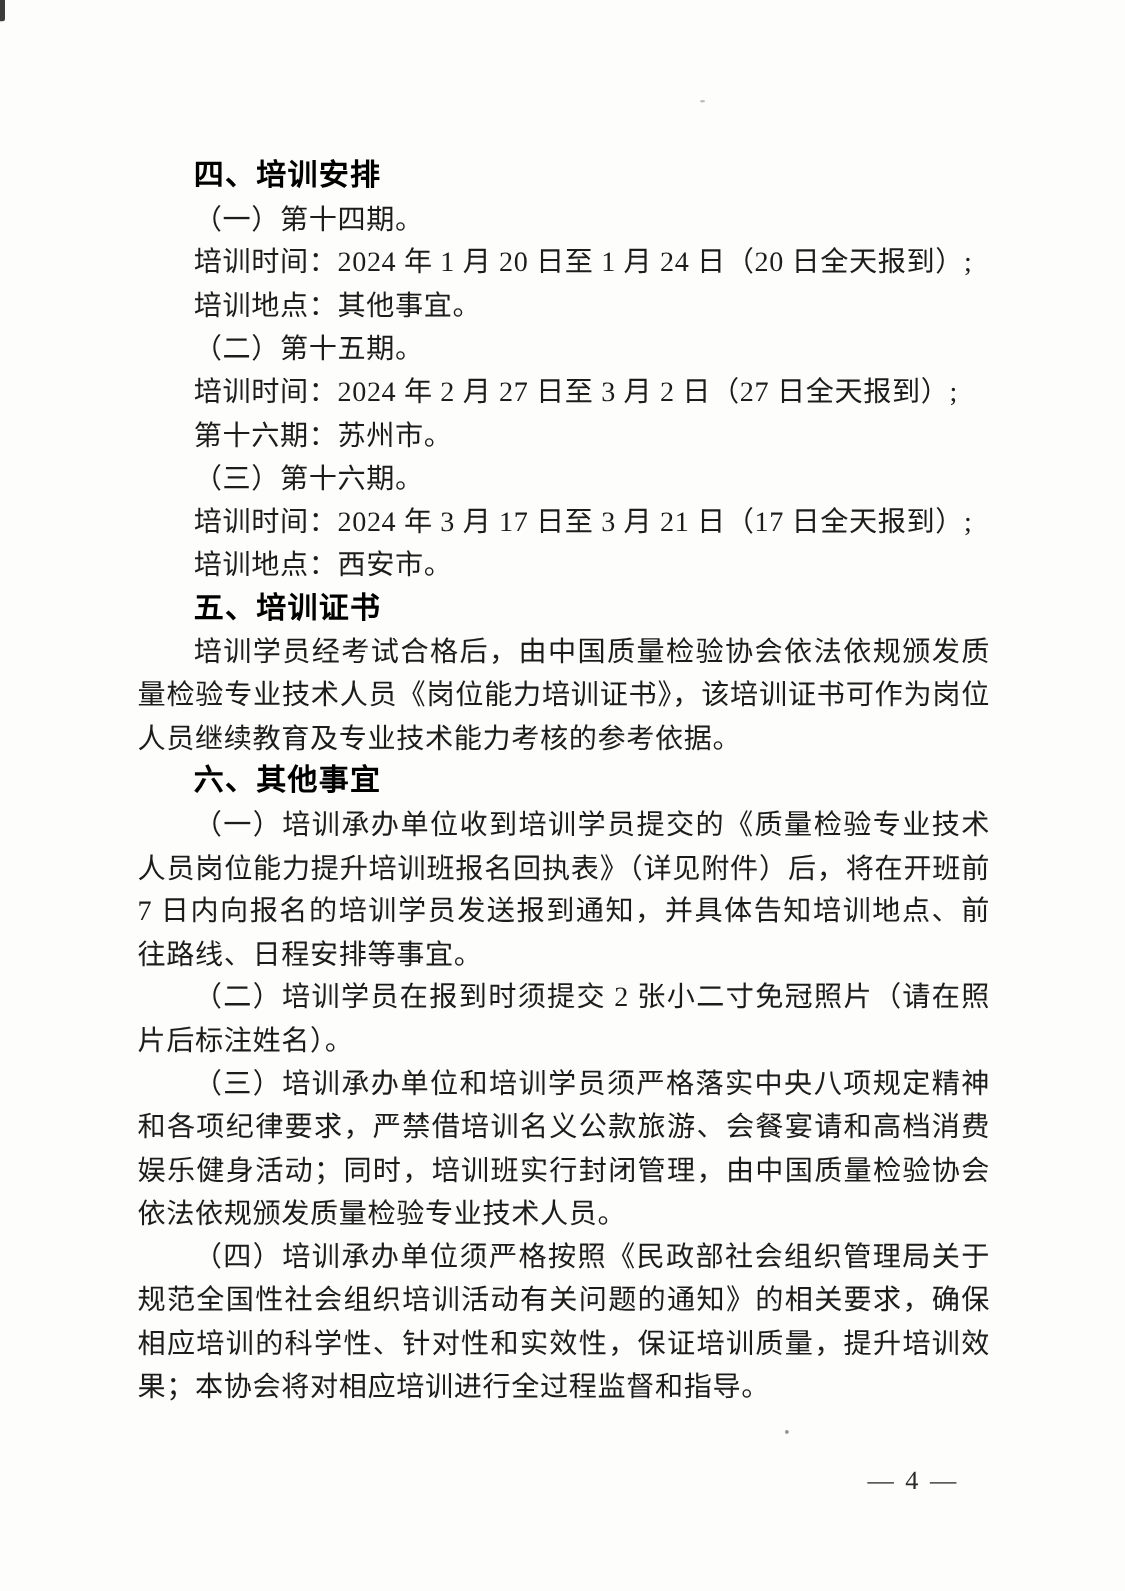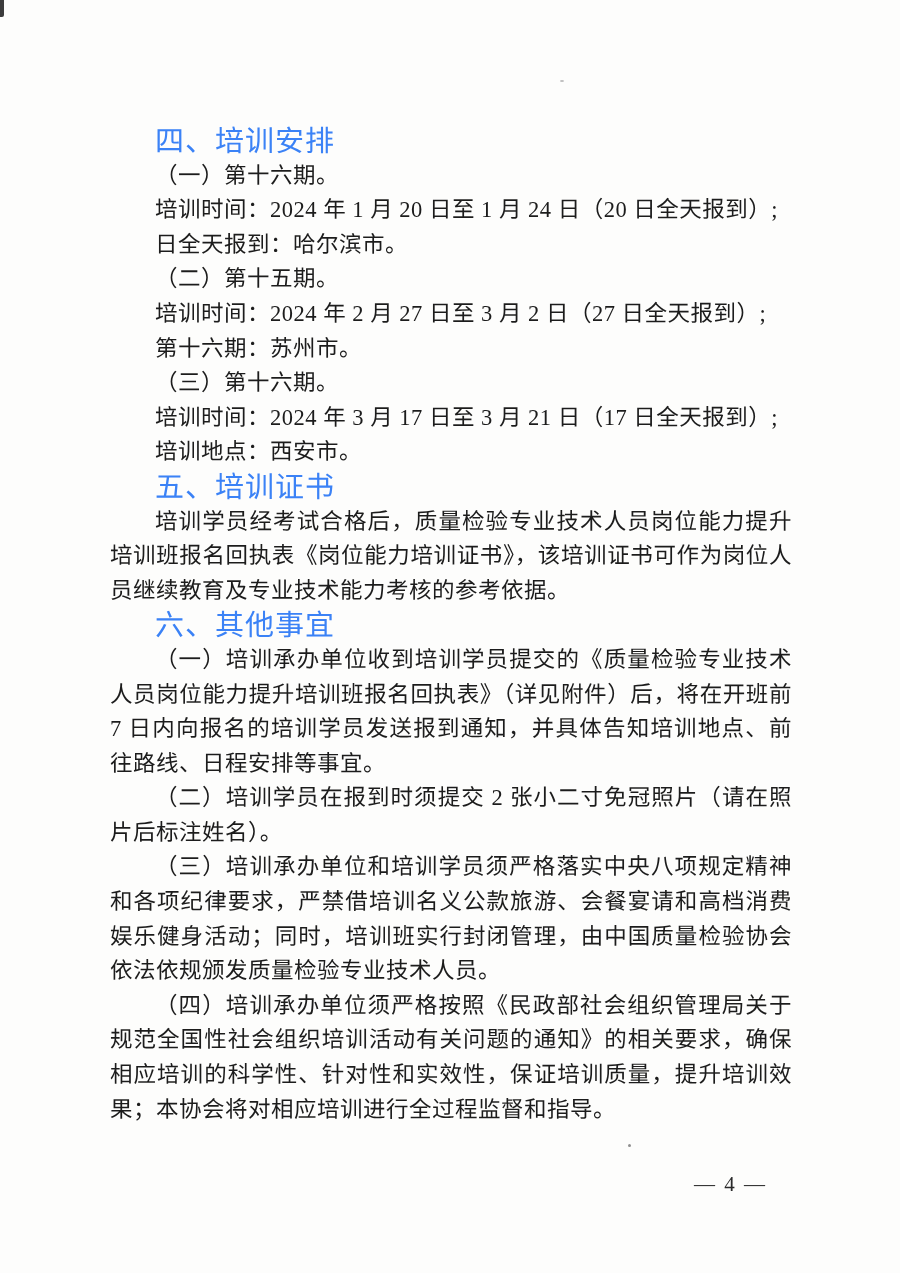--- a/index.html
+++ b/index.html
@@ -19,26 +19,26 @@
   .content {
     position: absolute;
     left: 110px;
     top: 124px;
     width: 682px;
   }
   .content section { margin: 0; padding: 0; }
   .sec-heading {
     margin: 0;
     font-family: "Liberation Sans", "DejaVu Sans", sans-serif;
-    font-weight: 400;
-    font-size: 29px;
+    font-weight: 700;
+    font-size: 24px;
     line-height: 34.6px;
     letter-spacing: 1px;
     text-indent: 45px;
-    color: #3b82f6;
+    color: #000000;
     white-space: nowrap;
   }
   .line {
     margin: 0;
     font-size: 22.5px;
     line-height: 34.6px;
     text-indent: 45px;
     letter-spacing: 0.5px;
     white-space: nowrap;
   }
@@ -91,36 +91,36 @@
 
   <div class="artifact-edge"></div>
   <div class="speck-1"></div>
   <div class="speck-2"></div>
 
   <div class="content">
 
     <section>
       <h2 class="sec-heading">四、培训安排</h2>
 
-      <p class="line">（一）第十六期。</p>
+      <p class="line">（一）第十四期。</p>
       <p class="line">培训时间：2024 年 1 月 20 日至 1 月 24 日（20 日全天报到）;</p>
-      <p class="line">日全天报到：哈尔滨市。</p>
+      <p class="line">培训地点：其他事宜。</p>
 
       <p class="line">（二）第十五期。</p>
       <p class="line">培训时间：2024 年 2 月 27 日至 3 月 2 日（27 日全天报到）;</p>
       <p class="line">第十六期：苏州市。</p>
 
       <p class="line">（三）第十六期。</p>
       <p class="line">培训时间：2024 年 3 月 17 日至 3 月 21 日（17 日全天报到）;</p>
       <p class="line">培训地点：西安市。</p>
     </section>
 
     <section>
       <h2 class="sec-heading">五、培训证书</h2>
-      <p class="para">培训学员经考试合格后，质量检验专业技术人员岗位能力提升培训班报名回执表《岗位能力培训证书》，该培训证书可作为岗位人员继续教育及专业技术能力考核的参考依据。</p>
+      <p class="para">培训学员经考试合格后，由中国质量检验协会依法依规颁发质量检验专业技术人员《岗位能力培训证书》，该培训证书可作为岗位人员继续教育及专业技术能力考核的参考依据。</p>
     </section>
 
     <section>
       <h2 class="sec-heading">六、其他事宜</h2>
       <p class="para">（一）培训承办单位收到培训学员提交的《质量检验专业技术人员岗位能力提升培训班报名回执表》（详见附件）后，将在开班前 7 日内向报名的培训学员发送报到通知，并具体告知培训地点、前往路线、日程安排等事宜。</p>
       <p class="para">（二）培训学员在报到时须提交 2 张小二寸免冠照片（请在照片后标注姓名）。</p>
       <p class="para">（三）培训承办单位和培训学员须严格落实中央八项规定精神和各项纪律要求，严禁借培训名义公款旅游、会餐宴请和高档消费娱乐健身活动；同时，培训班实行封闭管理，由中国质量检验协会依法依规颁发质量检验专业技术人员。</p>
       <p class="para">（四）培训承办单位须严格按照《民政部社会组织管理局关于规范全国性社会组织培训活动有关问题的通知》的相关要求，确保相应培训的科学性、针对性和实效性，保证培训质量，提升培训效果；本协会将对相应培训进行全过程监督和指导。</p>
     </section>
 

